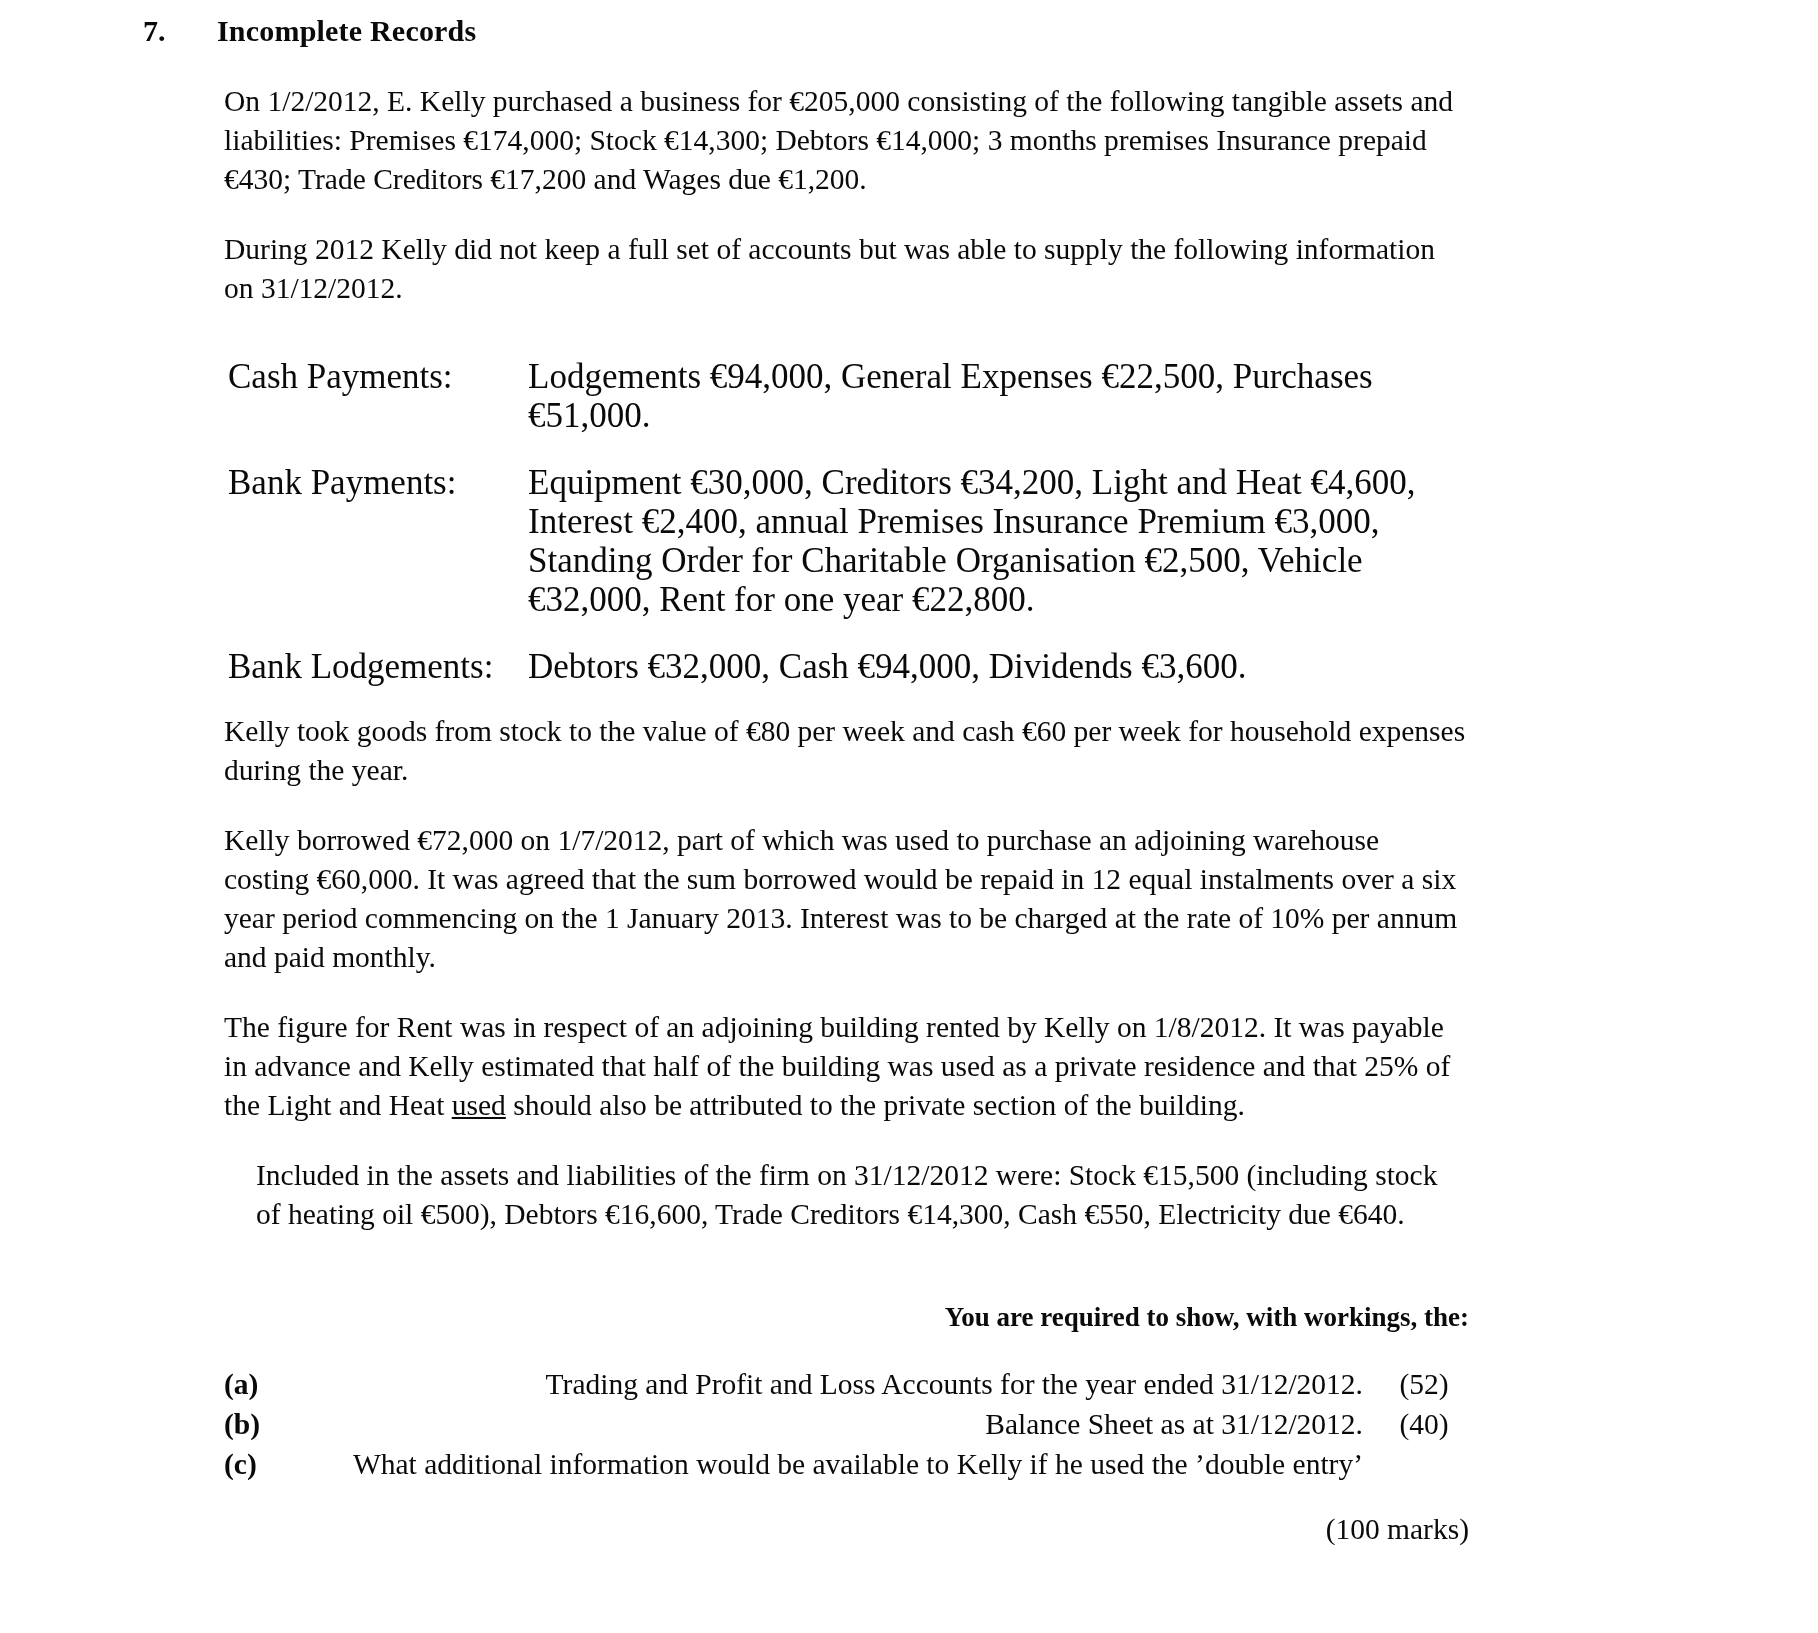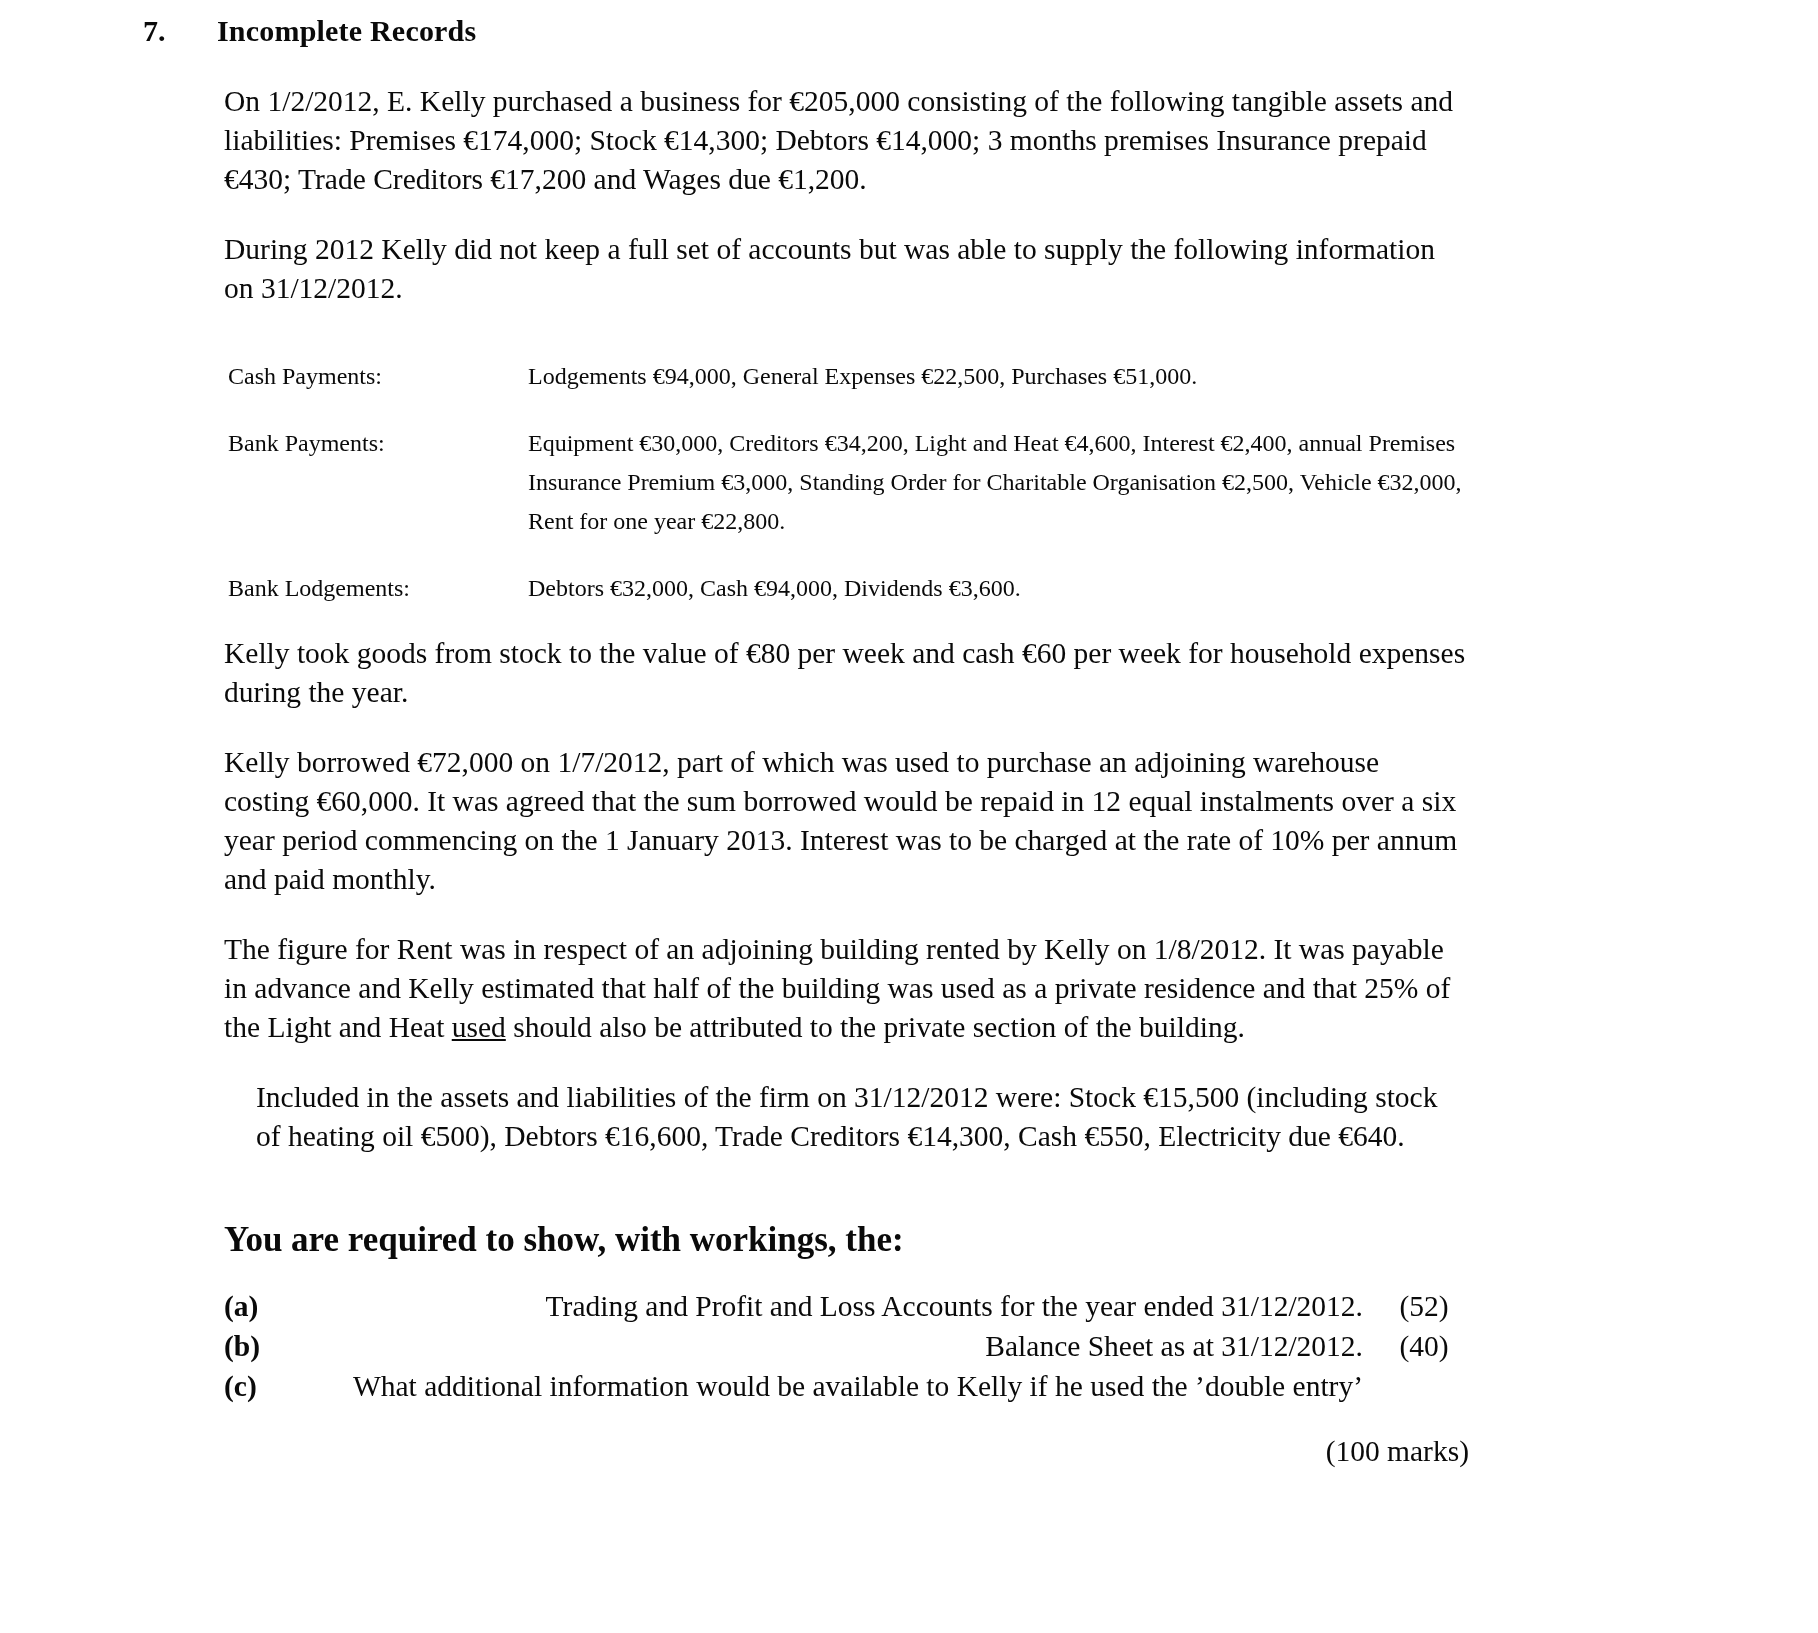--- a/index.html
+++ b/index.html
@@ -59,38 +59,39 @@
   .kv-block {
     margin-left: 228px;
     width: 1250px;
     margin-top: 4px;
     margin-bottom: 26px;
   }
   .kv-row {
     display: flex;
     align-items: flex-start;
     margin-bottom: 28px;
-    font-size: 24px;
+    font-size: 35px;
     line-height: 39px;
   }
   .kv-row:last-child { margin-bottom: 0; }
   .kv-label {
     flex: 0 0 300px;
     width: 300px;
   }
   .kv-value {
     flex: 1 1 auto;
   }
 
   
   .req-head {
-    font-size: 35px;
+    font-size: 27px;
     font-weight: bold;
     line-height: 39px;
     margin: 0 0 28px 0;
+    text-align: right;
   }
   .req-list { margin: 0; }
   .req-item {
     display: flex;
     font-size: 29.5px;
     line-height: 38px;
     margin-bottom: 2px;
     align-items: flex-start;
   }
   .req-letter {

